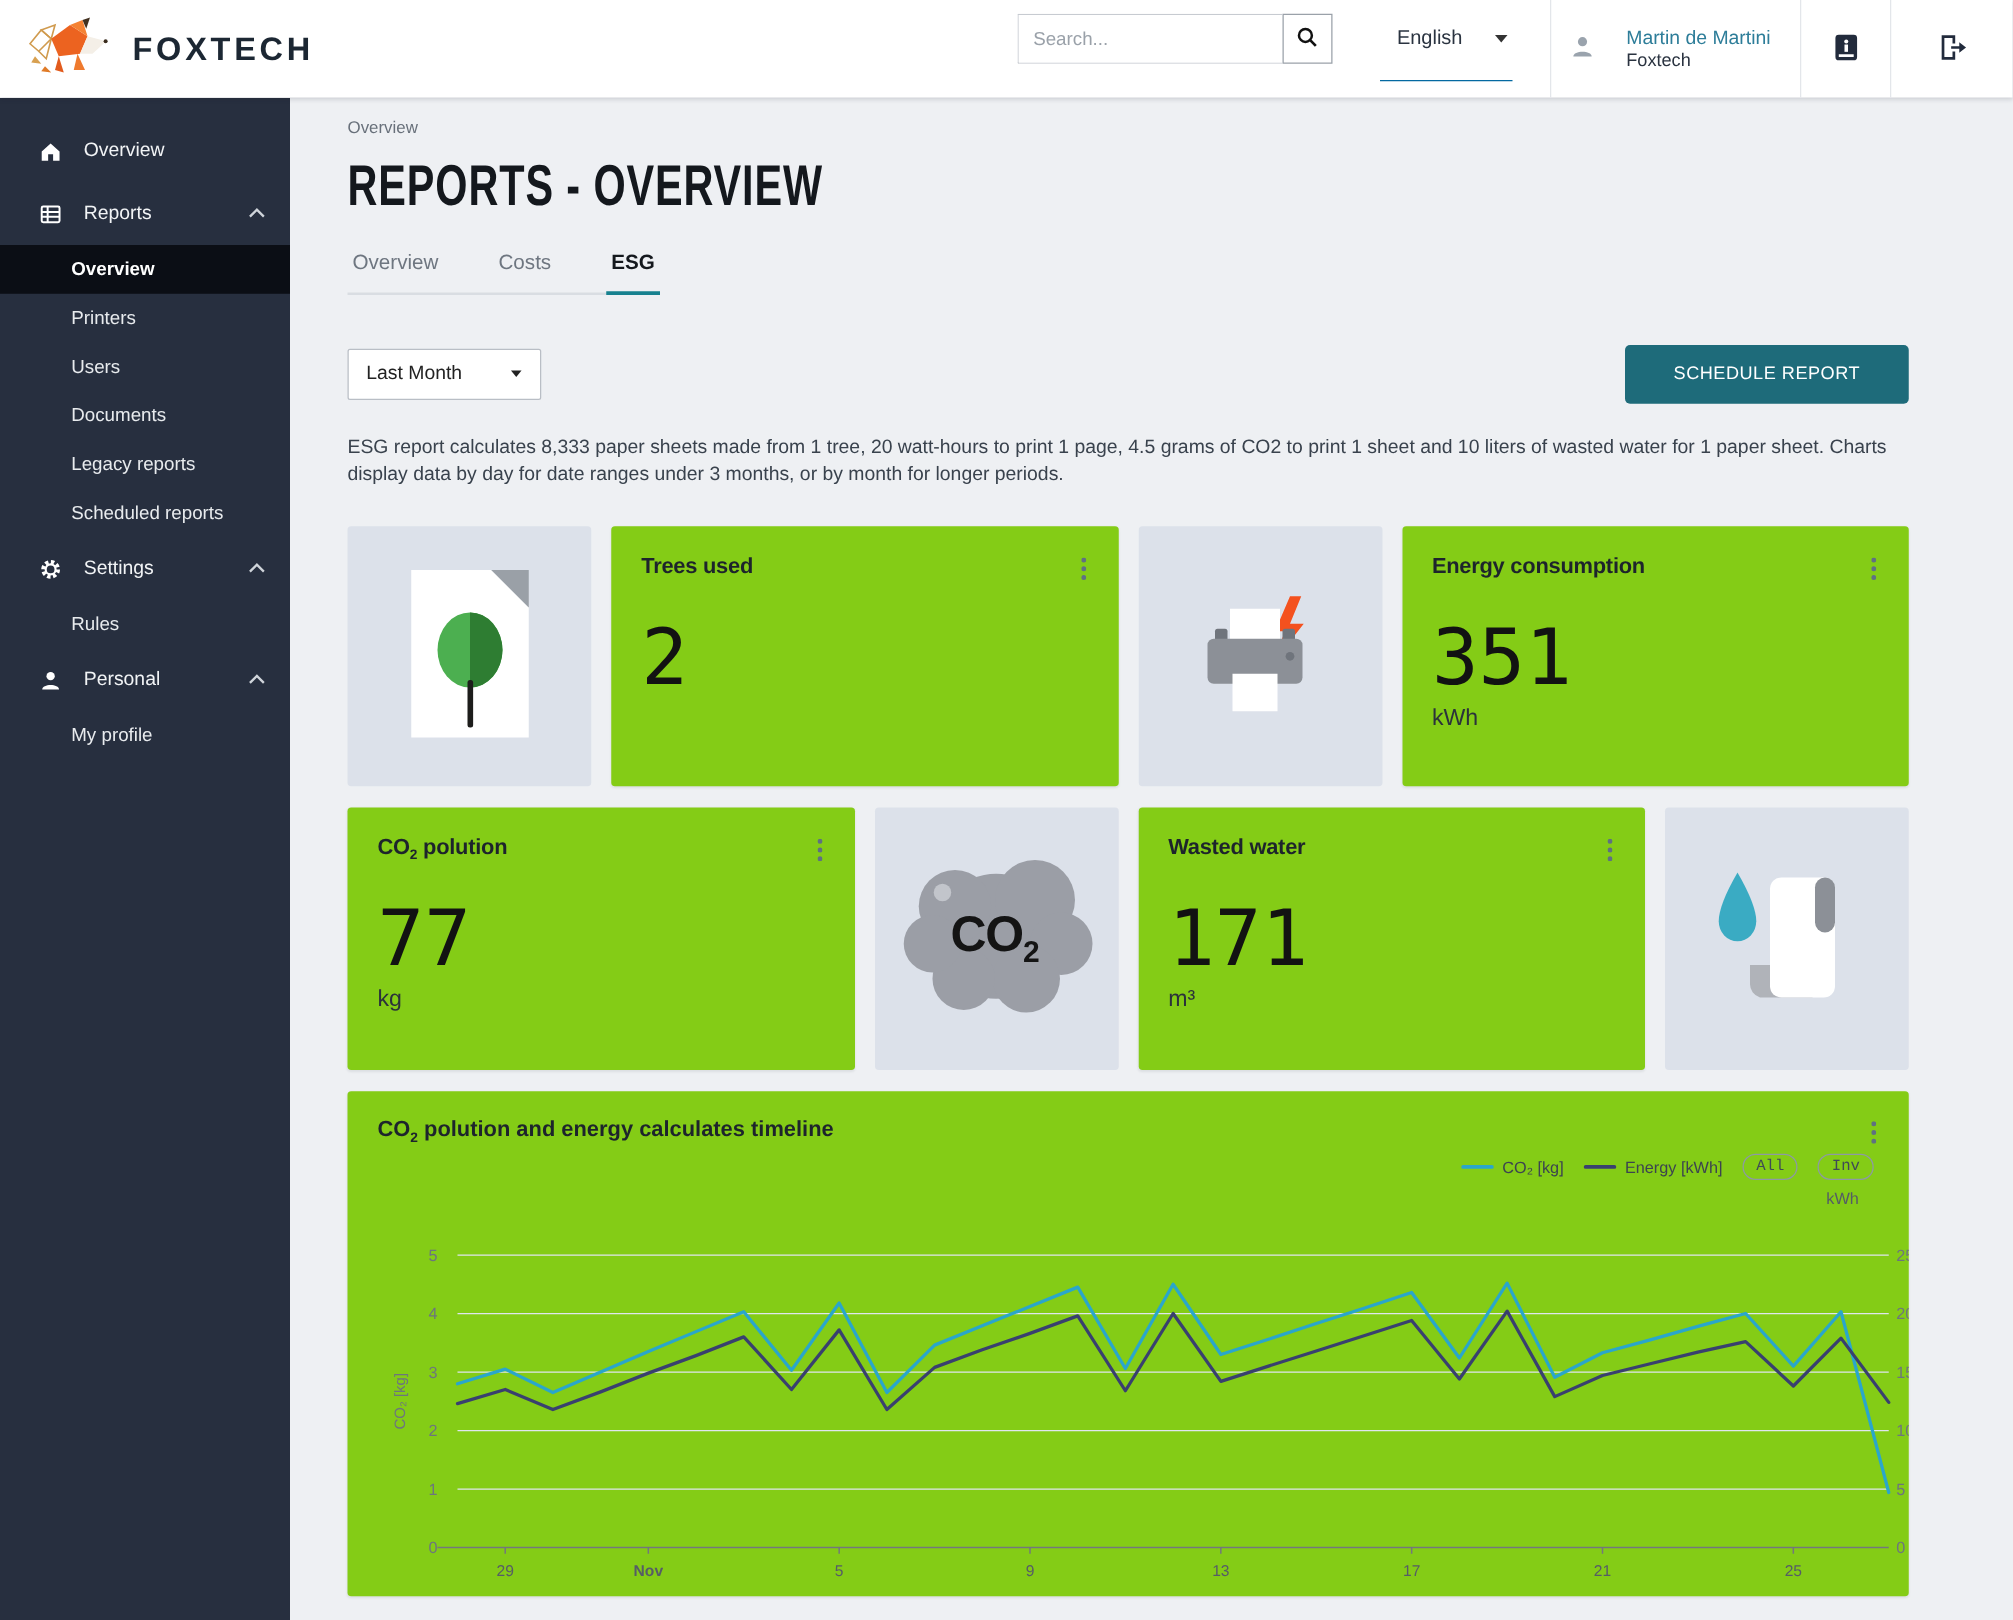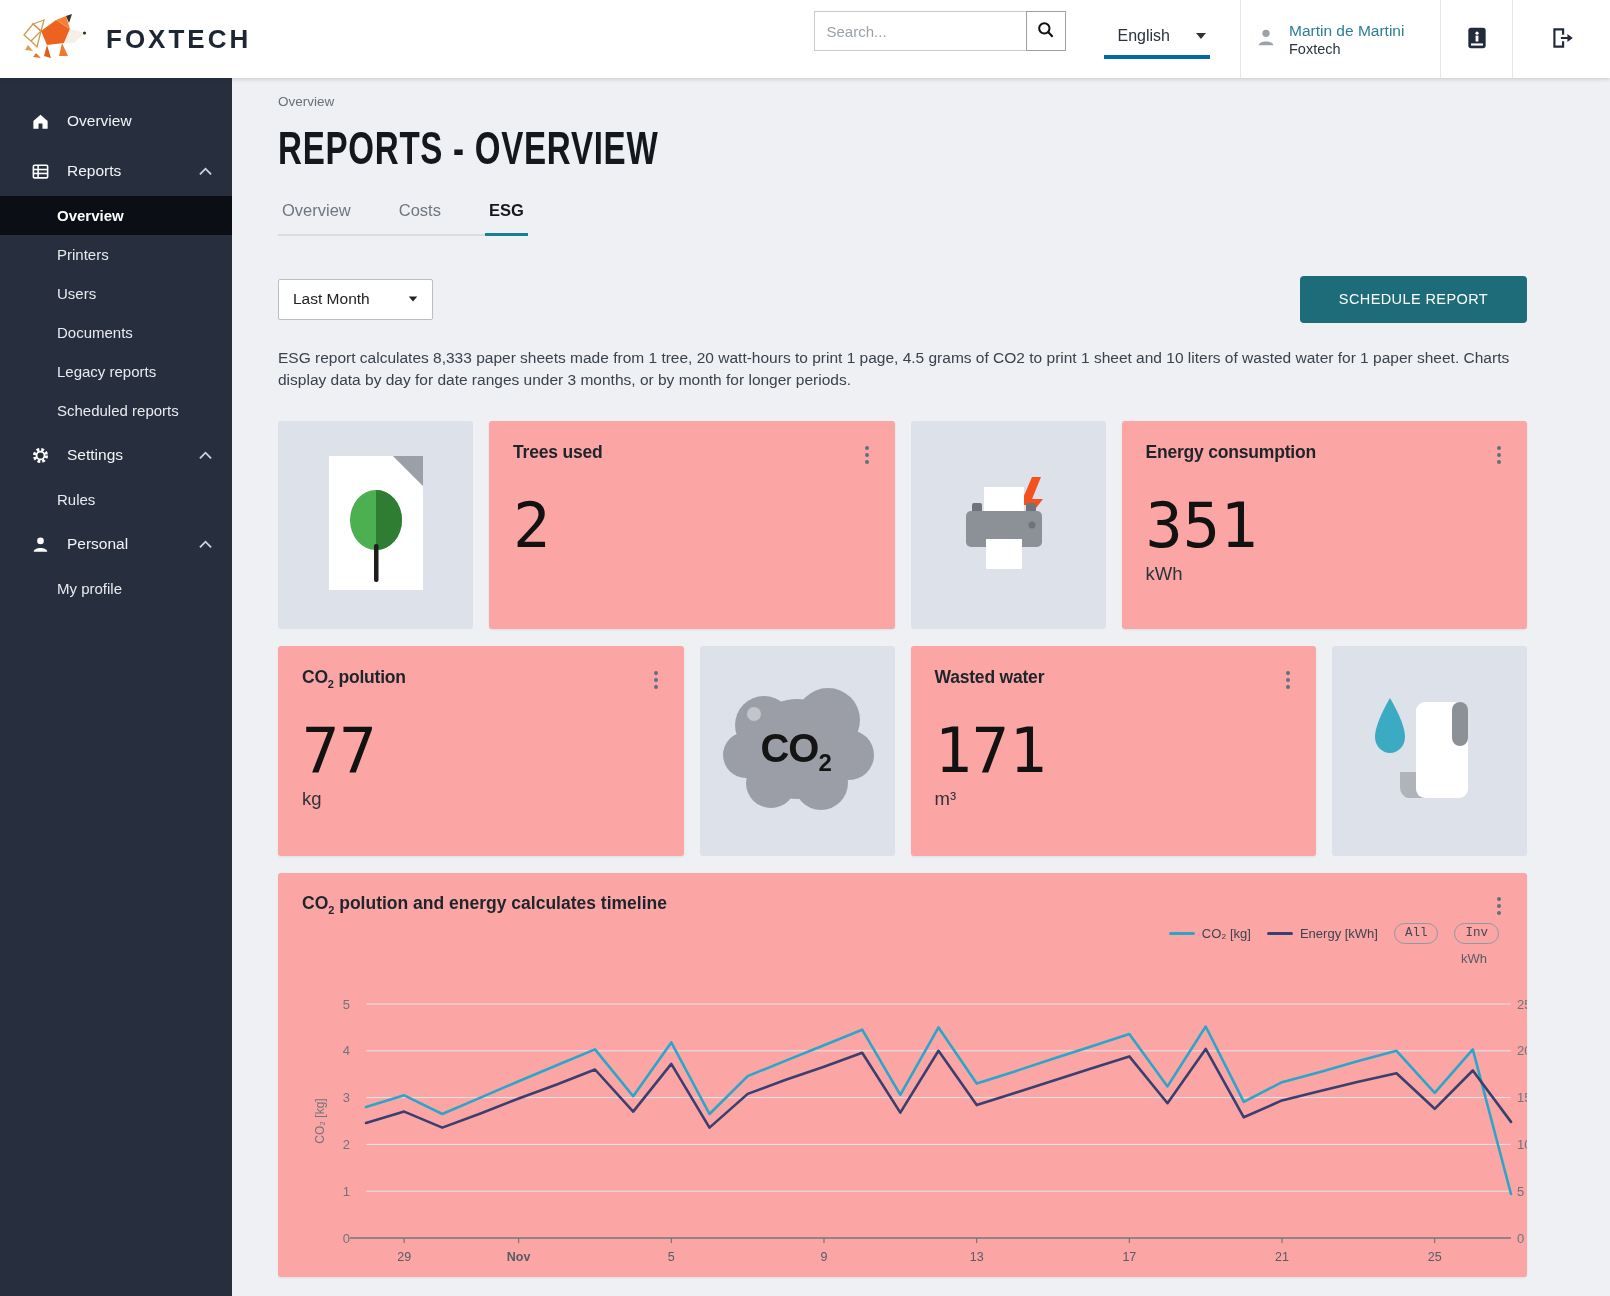--- a/index.html
+++ b/index.html
@@ -8,25 +8,25 @@
   
   .header { position:fixed; top:0; left:0; width:1610px; height:78px; background:#fff; display:flex; align-items:center; z-index:20; box-shadow:0 1px 4px rgba(20,30,45,.18); }
   .logo { display:flex; align-items:center; gap:10px; padding-left:20px; width:420px; cursor:pointer; }
   .brand { font-size:26px; font-weight:700; color:#1c2733; letter-spacing:3px; }
   .header-right { display:flex; align-items:stretch; height:100%; margin-left:auto; }
   .searchwrap { display:flex; align-items:center; margin-right:38px; }
   .searchbox { display:flex; height:56px; }
   .searchbox input { width:212px; height:40px; border:1px solid #c7cbd1; border-right:none; padding:0 12px; font-size:15px; color:#333; outline:none; border-radius:1px 0 0 1px; }
   .searchbox input::placeholder { color:#9aa1a9; }
   .search-btn { width:40px; height:40px; background:#fff; border:1px solid #9aa1a9; cursor:pointer; display:flex; align-items:center; justify-content:center; }
-  .lang { display:flex; align-items:center; gap:26px; align-self:center; margin-right:30px; padding:8px 4px 10px 14px; border-bottom:4px solid #0369a1; cursor:pointer; }
+  .lang { display:flex; align-items:center; gap:26px; align-self:center; margin-right:30px; padding:8px 4px 24px 14px; border-bottom:1px solid #0369a1; cursor:pointer; }
   .lang span { font-size:16px; color:#2a3340; }
   .caret-down { width:0; height:0; border-left:5px solid transparent; border-right:5px solid transparent; border-top:6px solid #333; }
   .hsec { display:flex; align-items:center; justify-content:center; border-left:1px solid #e3e6ea; height:100%; }
-  .usersec { width:200px; gap:12px; cursor:pointer; padding:16px 14px; justify-content:flex-start; }
+  .usersec { width:200px; gap:24px; cursor:pointer; padding:16px 14px; justify-content:flex-start; }
   .uname { font-size:15.5px; color:#2d7d99; line-height:1.25; }
   .uorg { font-size:14.5px; color:#2a3340; }
   .iconsec { width:72px; cursor:pointer; }
   .iconsec:last-child { width:98px; }
   .iconbtn { background:none; border:none; cursor:pointer; }
 
   
   .sidebar { position:fixed; top:78px; left:0; bottom:0; width:232px; background:#272f3f; z-index:10; padding-top:18px; }
   .s-item { display:flex; align-items:center; height:50px; padding:0 20px 0 30px; color:#f2f4f6; font-size:15.5px; cursor:pointer; gap:17px; }
   .s-item .s-ico { width:20px; display:flex; justify-content:center; }
@@ -44,21 +44,21 @@
   .controls { display:flex; justify-content:space-between; align-items:center; margin-top:40px; }
   .select { width:155px; height:41px; background:#fff; border:1px solid #b9bec5; border-radius:2px; display:flex; align-items:center; justify-content:space-between; padding:0 14px; font-size:15.5px; color:#222; cursor:pointer; }
   .select .caret-down { border-top-color:#222; transform:scale(.85); }
   .btn-teal { background:#1e6b7a; color:#ffffff; border:none; border-radius:4px; height:47px; padding:0 39px; font-size:14.5px; font-weight:500; letter-spacing:.4px; cursor:pointer; font-family:"Liberation Sans",sans-serif; }
   .desc { margin-top:24px; font-size:15.5px; color:#39424d; line-height:1.45; max-width:1250px; }
 
   
   .cards-row { display:grid; gap:16px; margin-top:30px; height:208px; }
   .row1 { grid-template-columns:195px 1fr 195px 1fr; }
   .row2 { grid-template-columns:1fr 195px 1fr 195px; margin-top:17px; height:210px; }
-  .card { background:#fca5a5; border-radius:3px; box-shadow:0 1px 2px rgba(16,24,40,.08); }
+  .card { background:#84cc16; border-radius:3px; box-shadow:0 1px 2px rgba(16,24,40,.08); }
   .stat { padding:21px 24px; position:relative; }
   .stat-head { display:flex; justify-content:space-between; align-items:flex-start; }
   .stat-title { font-size:17.5px; font-weight:700; color:#1d242c; letter-spacing:-.2px; }
   .stat-title sub { font-size:11px; }
   .kebab { background:none; border:none; cursor:pointer; padding:4px 2px; }
   .stat-value { font-family:"DejaVu Sans Mono",monospace; font-size:62px; color:#121212; margin-top:24px; line-height:1; }
   .stat-unit { font-size:18.5px; color:#2b323b; margin-top:6px; }
   .img-card { background:#dce1ea; border-radius:3px; display:flex; align-items:center; justify-content:center; position:relative; }
   .cloudtxt { position:absolute; top:50%; left:50%; transform:translate(-52%,-50%); font-size:40px; font-weight:700; color:#141414; letter-spacing:-1px; }
   .cloudtxt sub { font-size:24px; }

